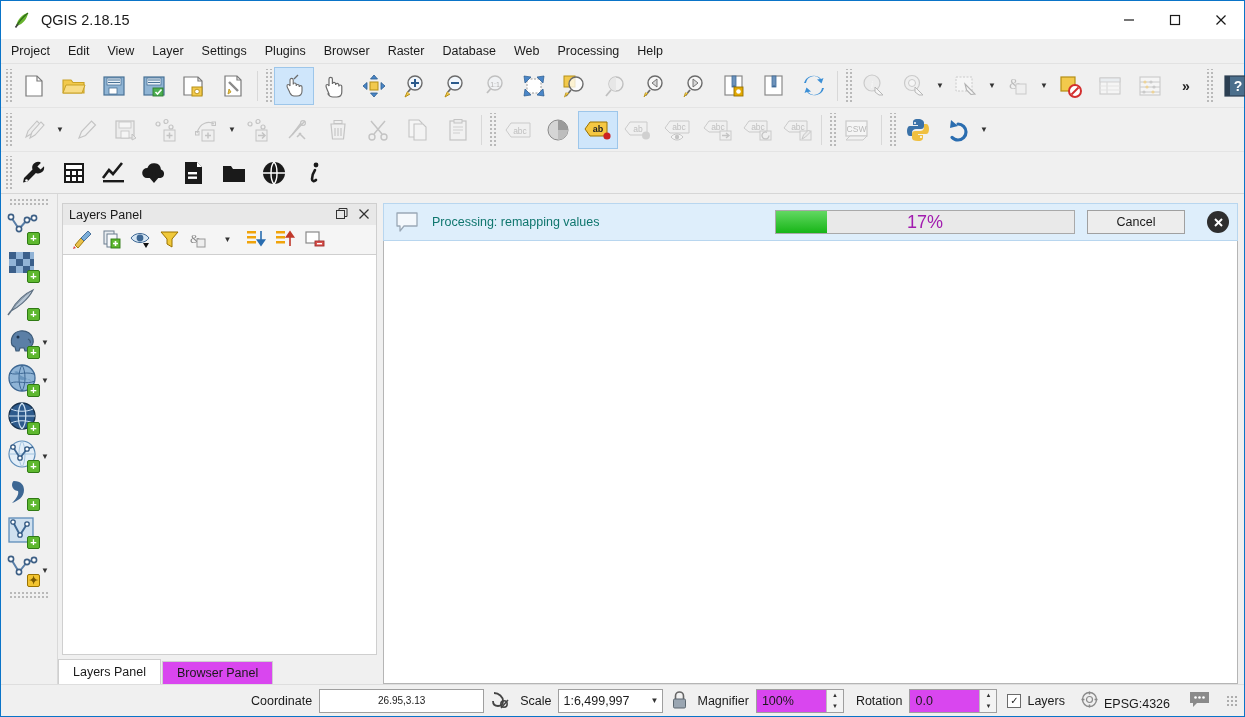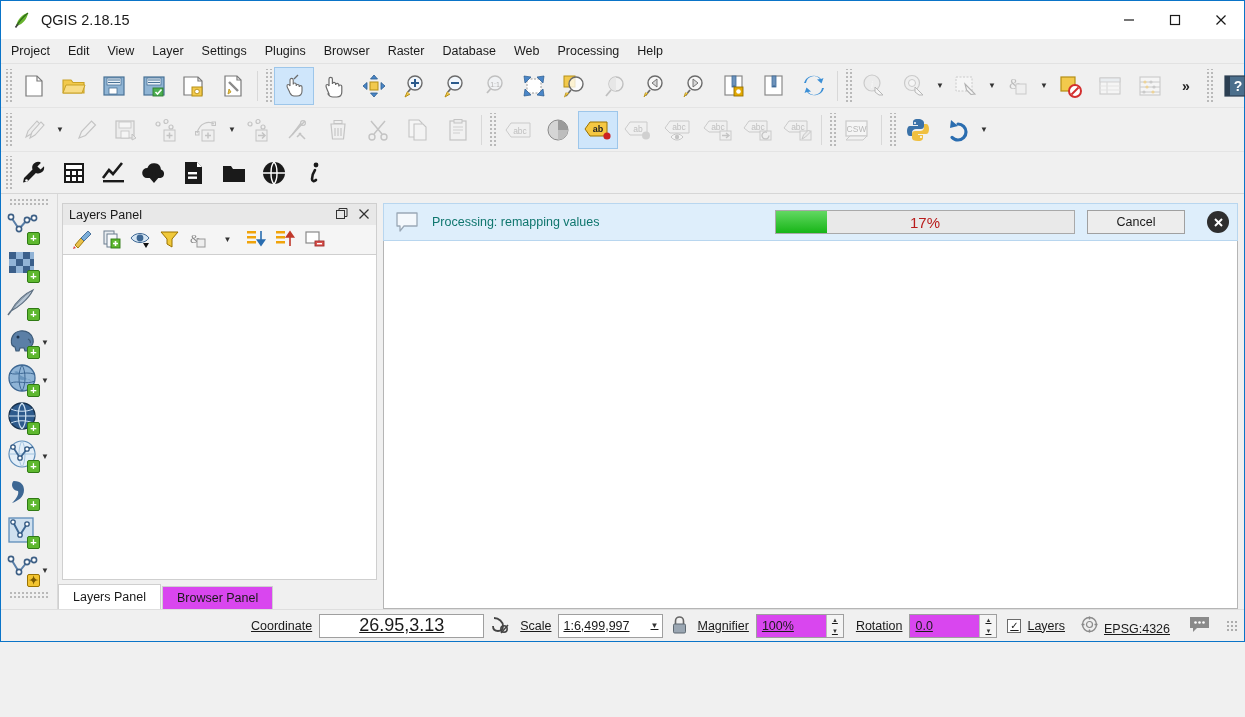--- a/index.html
+++ b/index.html
@@ -6,21 +6,21 @@
   body {
     width: 1245px; height: 717px;
     font-family: "Liberation Sans", sans-serif;
     font-size: 12.5px;
     color: #1a1a1a;
     background: #f0f0f0;
     overflow: hidden;
     position: relative;
   }
   .app {
-    width: 1245px; height: 642px;
+    width: 1245px; height: 717px;
     border: 1px solid #0a74c8;
     background: #f0f0f0;
     display: flex; flex-direction: column;
     position: relative;
   }
 
   
   .titlebar {
     height: 38px; background: #ffffff;
     display: flex; align-items: center;
@@ -147,45 +147,45 @@
   .msg-text { margin-left: 12px; color: #0f766e; font-size: 12.5px; }
   .progress {
     margin-left: auto; width: 300px; height: 24px; flex: 0 0 300px;
     background: #e9e9e9; border: 1px solid #a9a9a9;
     position: relative; display: flex; align-items: center; justify-content: center;
   }
   .progress .fill {
     position: absolute; left: 0; top: 0; bottom: 0;
     background: linear-gradient(to bottom,#62d862,#17b517);
   }
-  .progress .ptxt { position: relative; font-size: 15px; color: #b91c1c; }
+  .progress .ptxt { position: relative; font-size: 18px; color: #a21caf; }
   .cancel-btn {
     margin-left: 12px; width: 98px; height: 24px; background: #ededed;
     border: 1px solid #a0a0a0; display: flex; align-items: center;
     justify-content: center; font-size: 12.5px; cursor: default;
   }
   .msg-close {
     margin-left: 22px; width: 22px; height: 22px; border-radius: 50%;
     background: #2e2e2e; color: #fff; display: flex; align-items: center;
     justify-content: center; font-size: 13px; cursor: default; flex: 0 0 22px;
   }
   .canvas {
     flex: 1 1 auto; background: #ffffff;
     border: 1px solid #b5b5b5; border-top: none; min-height: 0;
   }
 
   
   .statusbar {
     height: 32px; flex: 0 0 32px; display: flex; align-items: center;
-    background: #f0f0f0; border-top: 1px solid #dedede; padding-right: 6px; text-decoration: underline;
+    background: #f0f0f0; border-top: 1px solid #dedede; padding-right: 6px;
   }
   .sb-label { font-size: 12.5px; color: #1a1a1a; margin: 0 7px 0 0; }
   .sb-coord {
     width: 165px; height: 24px; background: #fff; border: 1px solid #9f9f9f;
-    display: flex; align-items: center; justify-content: center; font-size: 18px;
+    display: flex; align-items: center; justify-content: center; font-size: 10px;
   }
   .sb-icon { width: 24px; height: 22px; margin: 0 6px; position: relative; }
   .sb-combo {
     width: 105px; height: 24px; background: #fff; border: 1px solid #9f9f9f;
     display: flex; align-items: center; padding: 0 4px; font-size: 12.5px;
     position: relative;
   }
   .sb-combo .cv { flex: 1 1 auto; }
   .sb-combo .arrow { font-size: 8px; color: #333; margin-left: 2px; }
   .sb-spin {

